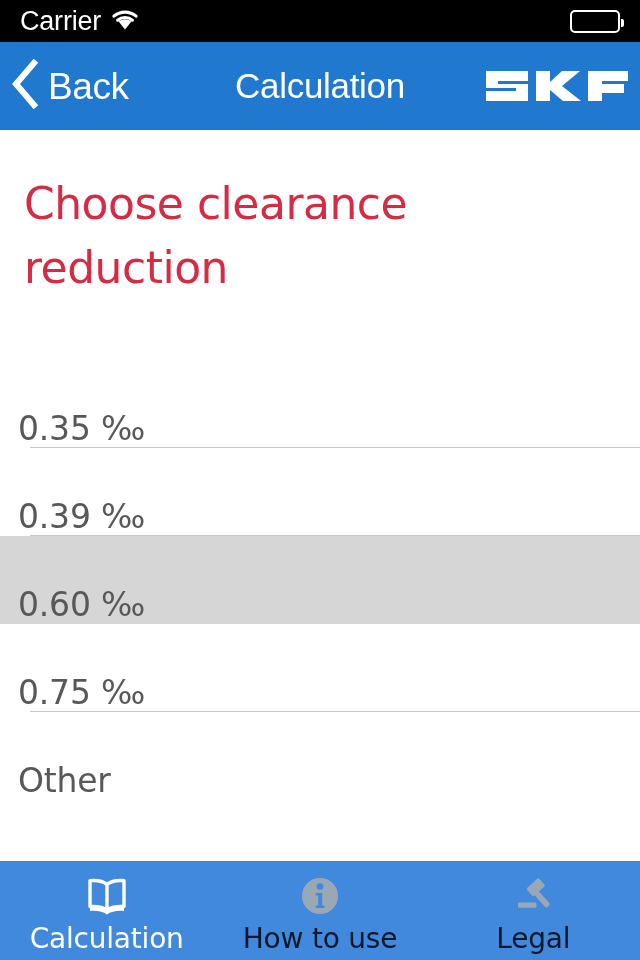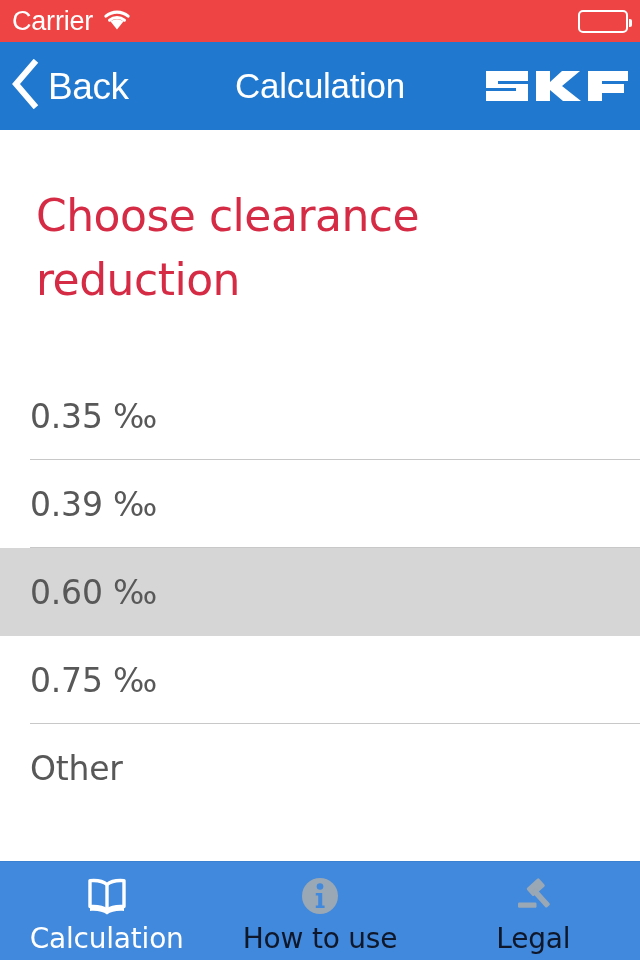--- a/index.html
+++ b/index.html
@@ -19,25 +19,25 @@
     width: 640px;
     height: 960px;
     background: #ffffff;
     display: flex;
     flex-direction: column;
   }
 
   
   .statusbar {
     height: 42px;
-    background: #ef4444;
+    background: #000000;
     color: #ffffff;
     display: flex;
     align-items: center;
-    padding: 0 12px;
+    padding: 0 20px;
     box-sizing: border-box;
     position: relative;
     flex: 0 0 auto;
   }
   .status-left {
     display: flex;
     align-items: center;
     gap: 9px;
   }
   .carrier-text {
@@ -137,31 +137,31 @@
     overflow: hidden;
     position: relative;
   }
   .page-title {
     color: #D62B45;
     font-family: "DejaVu Sans", sans-serif;
     font-size: 44px;
     line-height: 64px;
     font-weight: 400;
     padding: 42px 70px 0 24px;
-    margin: 12px;
+    margin: 0;
     letter-spacing: -0.5px;
   }
   .option-list {
     margin-top: 60px;
   }
   .option-row {
     height: 88px;
     display: flex;
-    align-items: center;
-    padding-left: 30px;
+    align-items: flex-end;
+    padding-left: 18px;
     box-sizing: border-box;
     background: #ffffff;
     cursor: pointer;
     position: relative;
   }
   .option-row.selected {
     background: #D6D6D6;
   }
   .option-row .sep {
     position: absolute;

